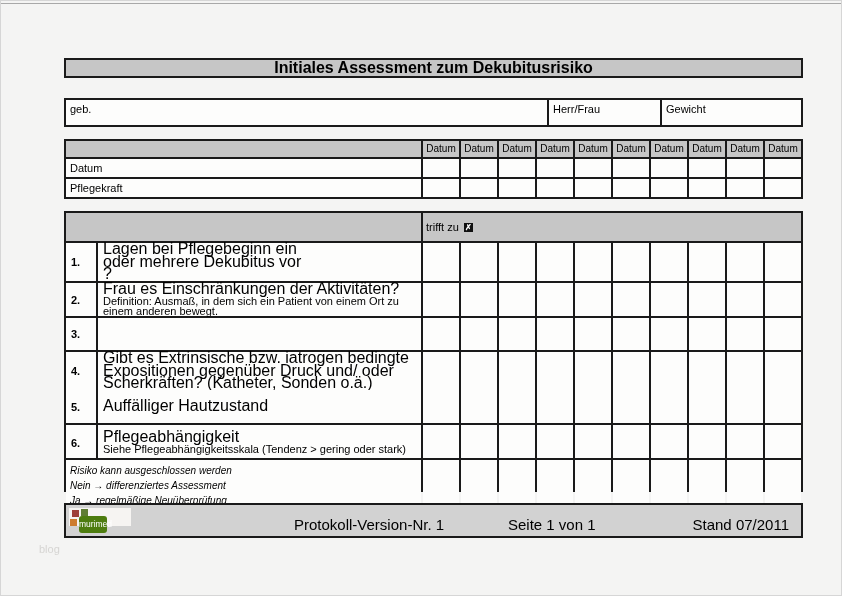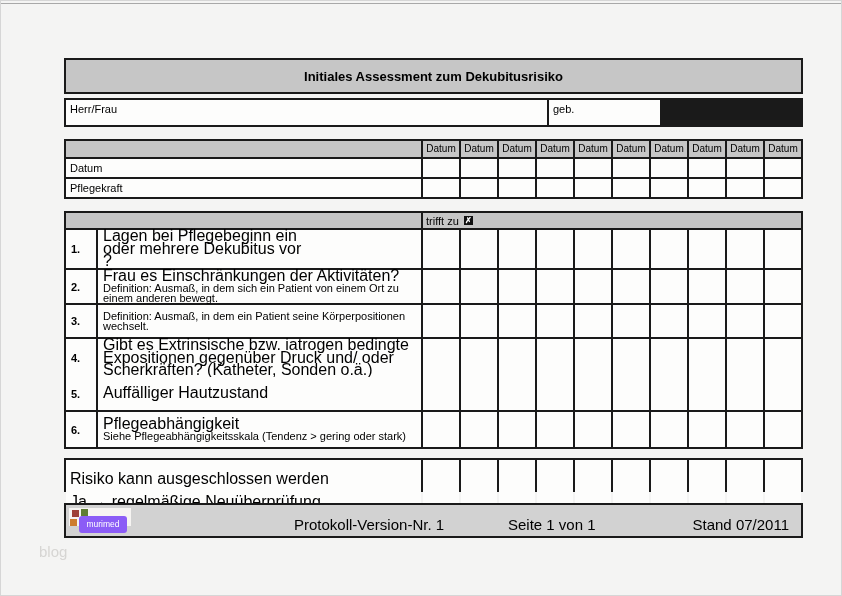--- a/index.html
+++ b/index.html
@@ -19,99 +19,100 @@
   .row { display:grid; gap:2px; }
   .cols-datum  { grid-template-columns:355px repeat(10,1fr); }
   .cols-main   { grid-template-columns:30px 323px repeat(10,1fr); }
   .cols-mainhd { grid-template-columns:355px 1fr; }
   .cols-risk   { grid-template-columns:355px repeat(10,1fr); }
   .cell { background:#fdfdfc; }
   .gray { background:#c6c6c6; }
 
   
   #titlebar {
-    position:absolute; left:63px; top:57px; width:739px; height:36px;
+    position:absolute; left:63px; top:57px; width:739px; height:20px;
     background:#c6c6c6; border:2px solid #1a1a1a;
     display:flex; align-items:center; justify-content:center;
-    font-size:13px; font-weight:bold;
+    font-size:16px; font-weight:bold;
   }
 
   
   #patient { left:63px; top:97px; }
   #patient .row { grid-template-columns:481px 111px 1fr; height:25px; }
   .lbl { font-size:11px; padding:3px 0 0 4px; }
 
   
   #datumtbl { left:63px; top:138px; }
   #datumtbl .hd { height:16px; }
   #datumtbl .dr { height:18px; }
   .datum-hd-cell { font-size:10px; text-align:center; line-height:15px; }
 
   
   #maintbl { left:63px; top:210px; }
-  #maintbl .hd { height:15px; }
+  #maintbl .hd { height:28px; }
   .h-r1 { height:38px; } .h-r2 { height:33px; } .h-r3 { height:32px; }
   .h-r4 { height:36px; } .h-r5 { height:33px; } .h-r6 { height:35px; }
   .trifft { font-size:11px; display:flex; align-items:center; padding-left:3px; }
   .chk {
     display:inline-block; width:9px; height:9px; margin-left:5px;
     background:#111; color:#fff; font-size:8px; line-height:9px;
     text-align:center; font-weight:bold;
   }
   .numcell { font-size:11px; font-weight:bold; display:flex; align-items:center; padding-left:5px; }
   .qcell { display:flex; flex-direction:column; justify-content:center; padding-left:5px; }
   .q-title { font-size:16px; line-height:12.5px; }
   .q-def { font-size:11px; line-height:10px; }
   .w190 .q-title { max-width:200px; }
   .w320 .q-title { max-width:318px; }
 
   
   #risktbl { left:63px; top:457px; }
   #risktbl .row { height:30px; }
   .riskcell { padding:1px 0 0 4px; }
-  .risk-line { font-size:16px; line-height:9.8px; padding-top:13px; }
+  .risk-line { font-size:10px; line-height:9.8px; padding-top:5px;font-style:italic; }
 
   
   #footer {
     position:absolute; left:63px; top:502px; width:739px; height:35px;
     background:#d2d2d2; border:2px solid #1a1a1a;
   }
   .ftr-txt { position:absolute; font-size:15px; top:11px; }
   #ftr-version { left:228px; }
   #ftr-page { left:442px; }
   #ftr-date { right:12px; }
 
   
   #logo { position:absolute; left:3px; top:2px; width:64px; height:27px; }
   #logo .patch { position:absolute; left:0; top:1px; width:62px; height:18px; background:#f6f4f2; }
   .sq { position:absolute; width:7px; height:7px; }
   #sq-red    { left:3px;  top:3px;  background:#9e4038; }
   #sq-green  { left:12px; top:2px;  background:#5f7d33; }
   #sq-orange { left:1px;  top:12px; background:#cd7c2f; }
   #logo-banner {
-    position:absolute; left:10px; top:9px; width:48px; height:17px;
-    background:#8b5cf6; border-radius:3px;
+    position:absolute; left:10px; top:9px; width:28px; height:17px;
+    background:#4d7c0f; border-radius:3px;
     color:#fff; font-size:8.5px; line-height:16px; text-align:center;
   }
 
-  #watermark { position:absolute; left:38px; top:542px; font-size:15px; color:#d6d5d3; }
+  #watermark { position:absolute; left:38px; top:542px; font-size:11px; color:#d6d5d3; }
 </style>
 </head>
 <body>
 
 <div id="topline"></div>
 
 <div id="titlebar">
   <span>Initiales Assessment zum Dekubitusrisiko</span>
 </div>
 
 <div id="patient" class="tbl">
   <div class="row">
+    <div class="cell lbl">geb.</div>
     <div class="cell lbl">Herr/Frau</div>
-    <div class="cell lbl">geb.</div>
+    <div class="cell lbl">Gewicht</div>
   </div>
 </div>
 
 <div id="datumtbl" class="tbl">
   <div class="row cols-datum hd">
     <div class="cell gray"></div>
     <div class="cell gray datum-hd-cell">Datum</div>
     <div class="cell gray datum-hd-cell">Datum</div>
     <div class="cell gray datum-hd-cell">Datum</div>
     <div class="cell gray datum-hd-cell">Datum</div>
@@ -190,21 +191,20 @@
       <div class="cell"></div>
       <div class="cell"></div>
       <div class="cell"></div>
       <div class="cell"></div>
       <div class="cell"></div>
     </div>
 
   <div class="row cols-main h-r3">
     <div class="cell numcell">3.</div>
     <div class="cell qcell">
-      <div class="q-def">Definition: Ausmaß, in dem ein Patient seine Körperpositionen wechselt.</div>
     </div>
   <div class="cell"></div>
       <div class="cell"></div>
       <div class="cell"></div>
       <div class="cell"></div>
       <div class="cell"></div>
       <div class="cell"></div>
       <div class="cell"></div>
       <div class="cell"></div>
       <div class="cell"></div>
@@ -261,20 +261,21 @@
       <div class="cell"></div>
       <div class="cell"></div>
       <div class="cell"></div>
     </div>
 </div>
 
 <div id="risktbl" class="tbl">
   <div class="row cols-risk">
     <div class="cell riskcell">
       <div class="risk-line">Risiko kann ausgeschlossen werden</div>
+      <div class="risk-line">Nein → differenziertes Assessment</div>
       <div class="risk-line">Ja → regelmäßige Neuüberprüfung</div>
     </div>
   <div class="cell"></div>
       <div class="cell"></div>
       <div class="cell"></div>
       <div class="cell"></div>
       <div class="cell"></div>
       <div class="cell"></div>
       <div class="cell"></div>
       <div class="cell"></div>

